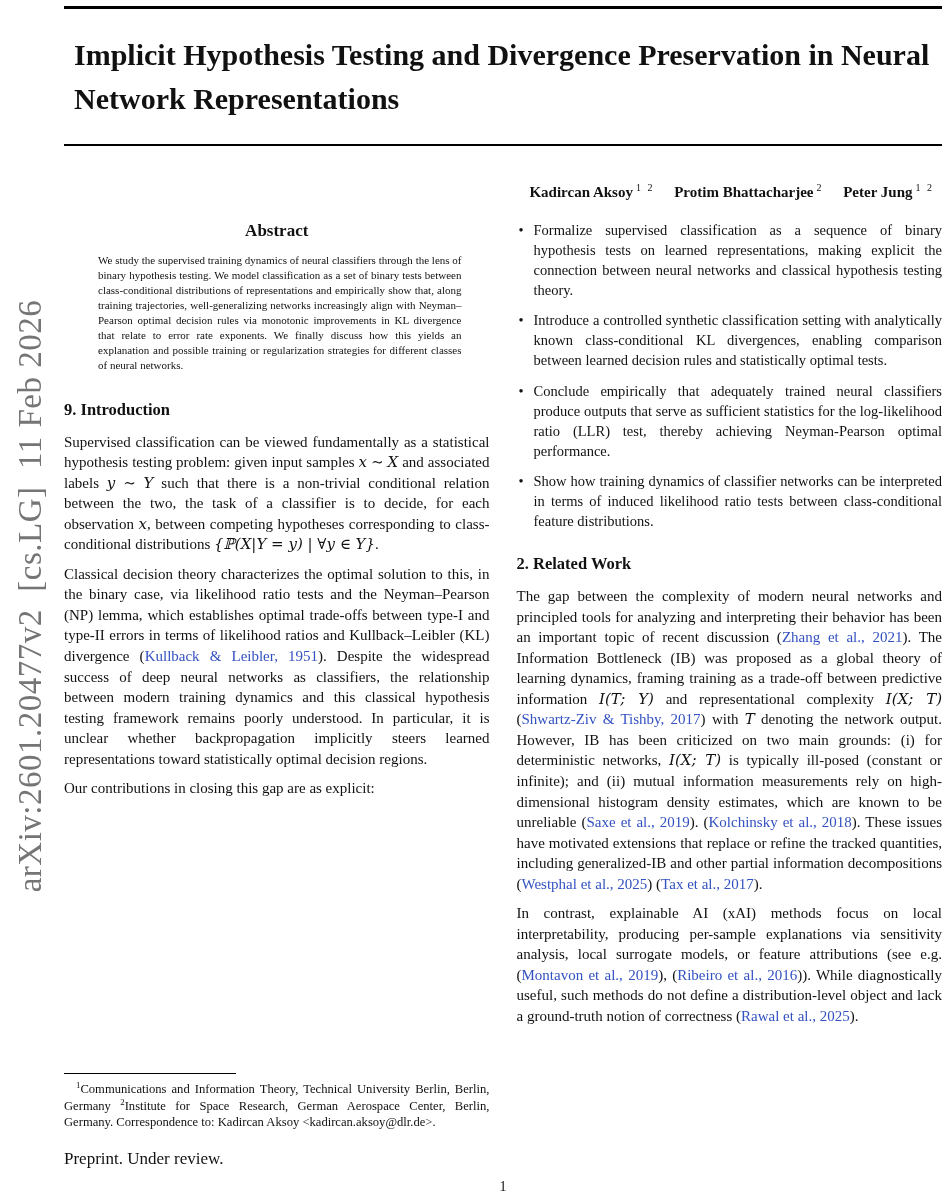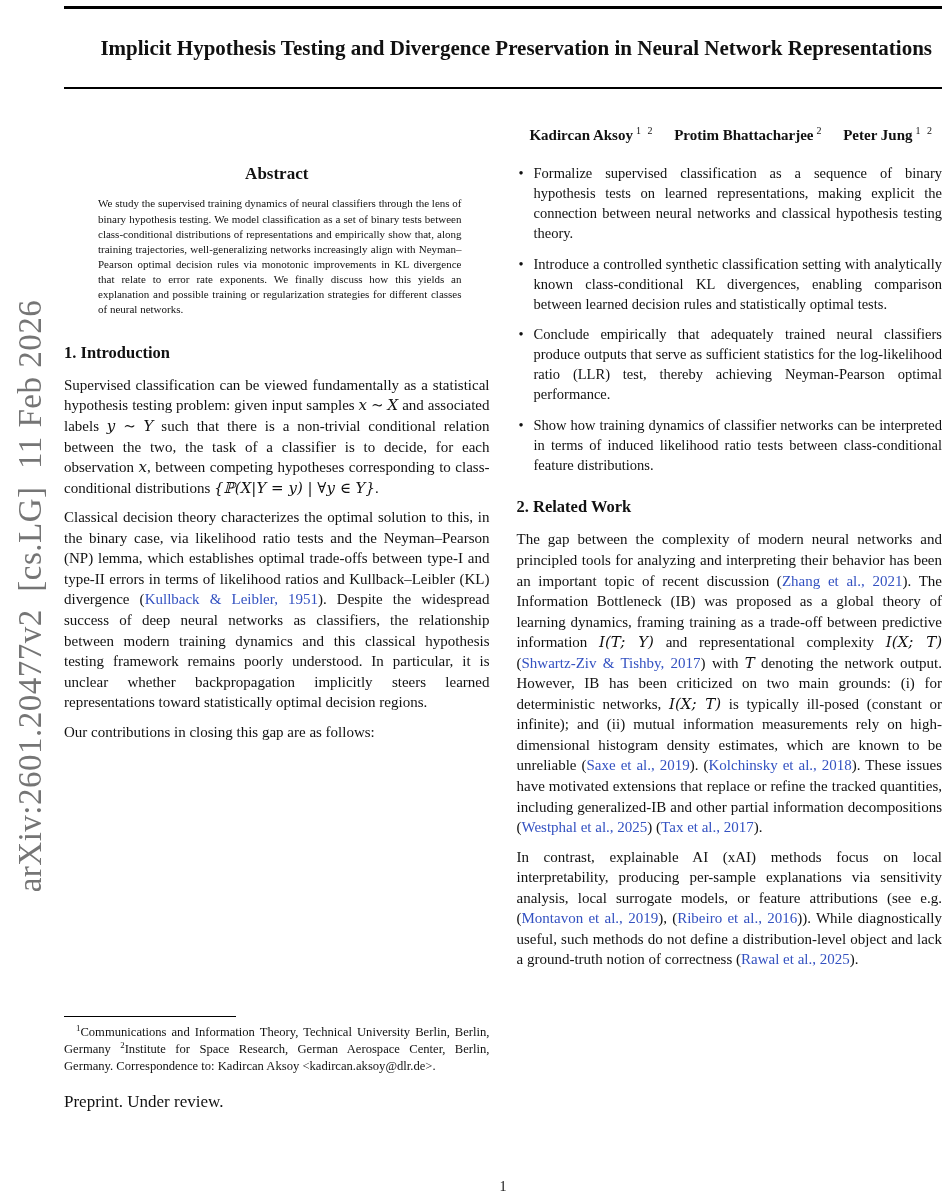--- a/index.html
+++ b/index.html
@@ -46,23 +46,23 @@
     background: #000;
   }
   .mid-rule {
     margin-top: 24px;
     height: 2px;
     background: #000;
   }
 
   .title {
     margin: 24px 10px 0 10px;
-    font-size: 21px;
-    font-weight: bold;
-    text-align: right;
+    font-size: 30px;
+    font-weight: bold;
+    text-align: left;
     line-height: 1.45;
   }
 
   .authors {
     margin-top: 36px;
     height: 21px;
     text-align: right;
     font-size: 15px;
     font-weight: bold;
   }
@@ -185,24 +185,24 @@
     <span class="author"><span>Protim Bhattacharjee</span><sup>2</sup></span>
     <span class="author"><span>Peter Jung</span><sup>1 2</sup></span>
   </div>
 
   <div class="columns">
 
     <div class="col col-left">
       <h2 class="abstract-heading">Abstract</h2>
       <div class="abstract-body">We study the supervised training dynamics of neural classifiers through the lens of binary hypothesis testing. We model classification as a set of binary tests between class-conditional distributions of representations and empirically show that, along training trajectories, well-generalizing networks increasingly align with Neyman–Pearson optimal decision rules via monotonic improvements in KL divergence that relate to error rate exponents. We finally discuss how this yields an explanation and possible training or regularization strategies for different classes of neural networks.</div>
 
-      <h3 class="section-heading">1. Introduction</h3>
+      <h3 class="section-heading">9. Introduction</h3>
       <p class="body-par"><span>Supervised classification can be viewed fundamentally as a statistical hypothesis testing problem: given input samples </span><span class="seg-math">x</span><span> ∼ </span><span class="seg-math">X</span><span> and associated labels </span><span class="seg-math">y</span><span> ∼ </span><span class="seg-math">Y</span><span> such that there is a non-trivial conditional relation between the two, the task of a classifier is to decide, for each observation </span><span class="seg-math">x</span><span>, between competing hypotheses corresponding to class-conditional distributions </span><span class="seg-math">{ℙ(X|Y = y) | ∀y ∈ Y}</span><span>.</span></p>
       <p class="body-par"><span>Classical decision theory characterizes the optimal solution to this, in the binary case, via likelihood ratio tests and the Neyman–Pearson (NP) lemma, which establishes optimal trade-offs between type-I and type-II errors in terms of likelihood ratios and Kullback–Leibler (KL) divergence (</span><span class="seg-cite">Kullback &amp; Leibler, 1951</span><span>). Despite the widespread success of deep neural networks as classifiers, the relationship between modern training dynamics and this classical hypothesis testing framework remains poorly understood. In particular, it is unclear whether backpropagation implicitly steers learned representations toward statistically optimal decision regions.</span></p>
-      <p class="body-par"><span>Our contributions in closing this gap are as follows:</span></p>
+      <p class="body-par"><span>Our contributions in closing this gap are as explicit:</span></p>
 
       <div class="footnote-block">
         <div class="footnote-rule"></div>
         <p class="footnote"><span class="seg-sup">1</span><span>Communications and Information Theory, Technical University Berlin, Berlin, Germany </span><span class="seg-sup">2</span><span>Institute for Space Research, German Aerospace Center, Berlin, Germany. Correspondence to: Kadircan Aksoy &lt;kadircan.aksoy@dlr.de&gt;.</span></p>
         <p class="preprint">Preprint. Under review.</p>
       </div>
     </div>
 
     <div class="col col-right">
       <ul class="contributions">

